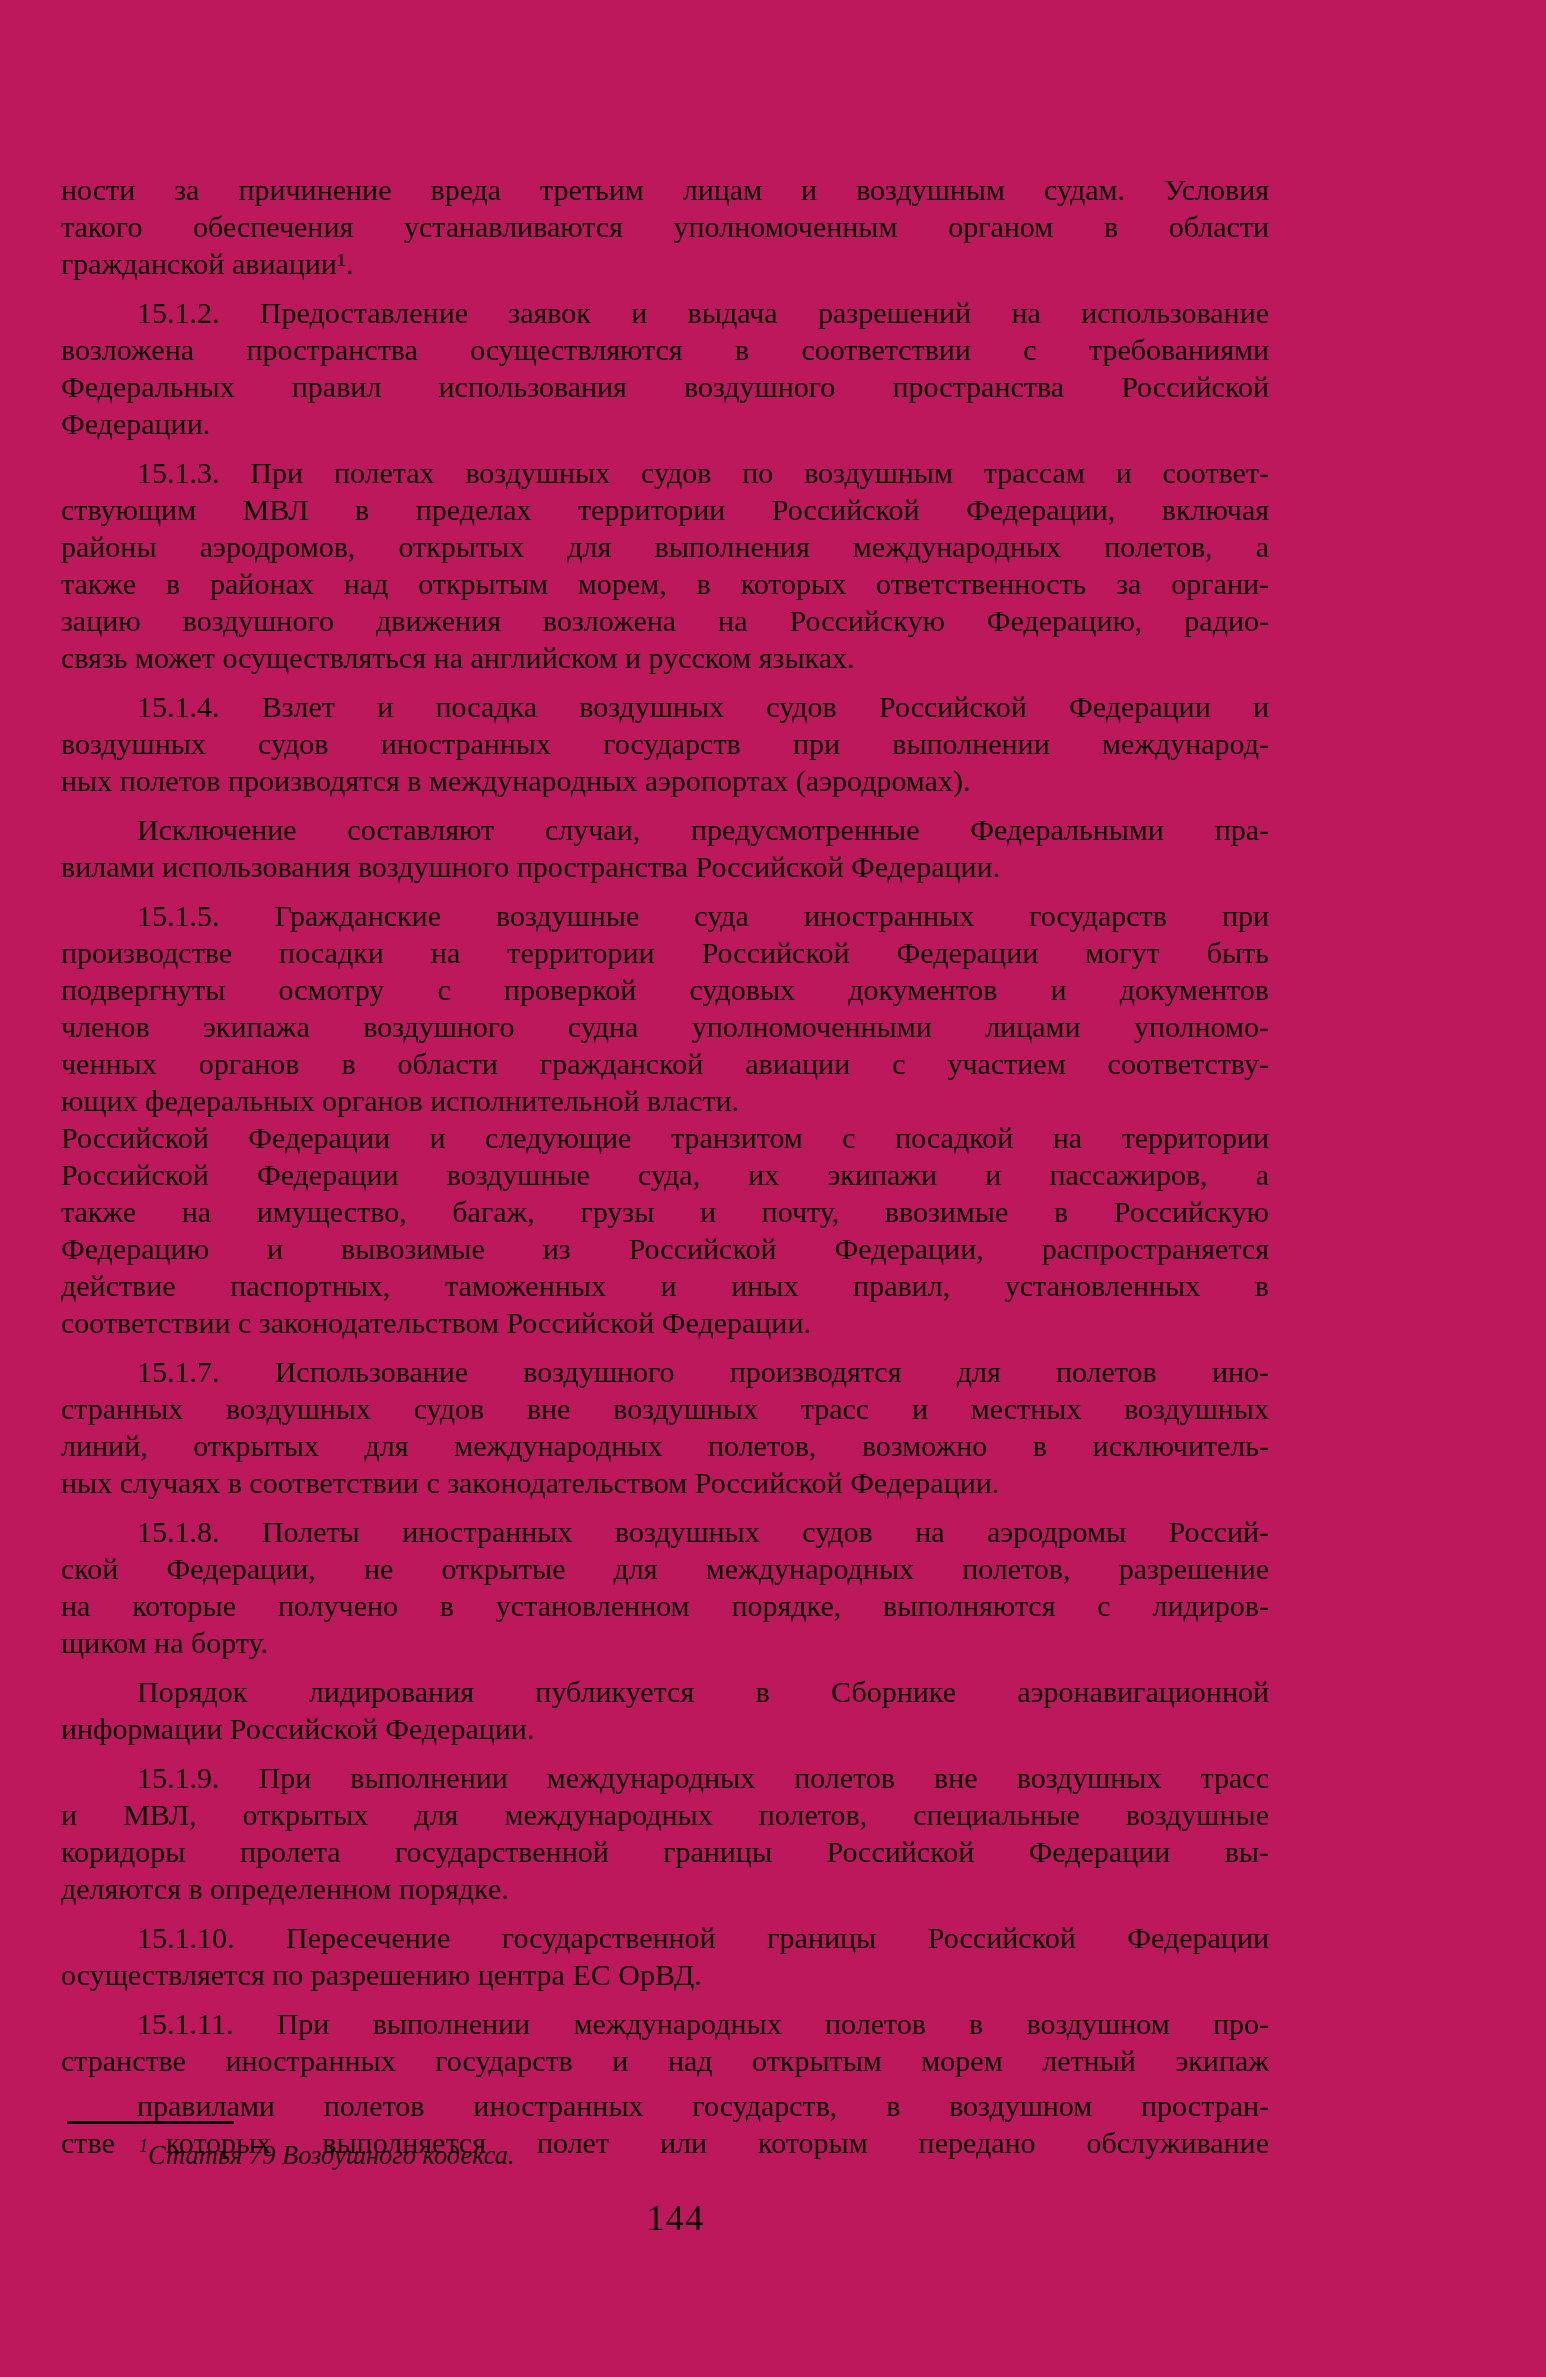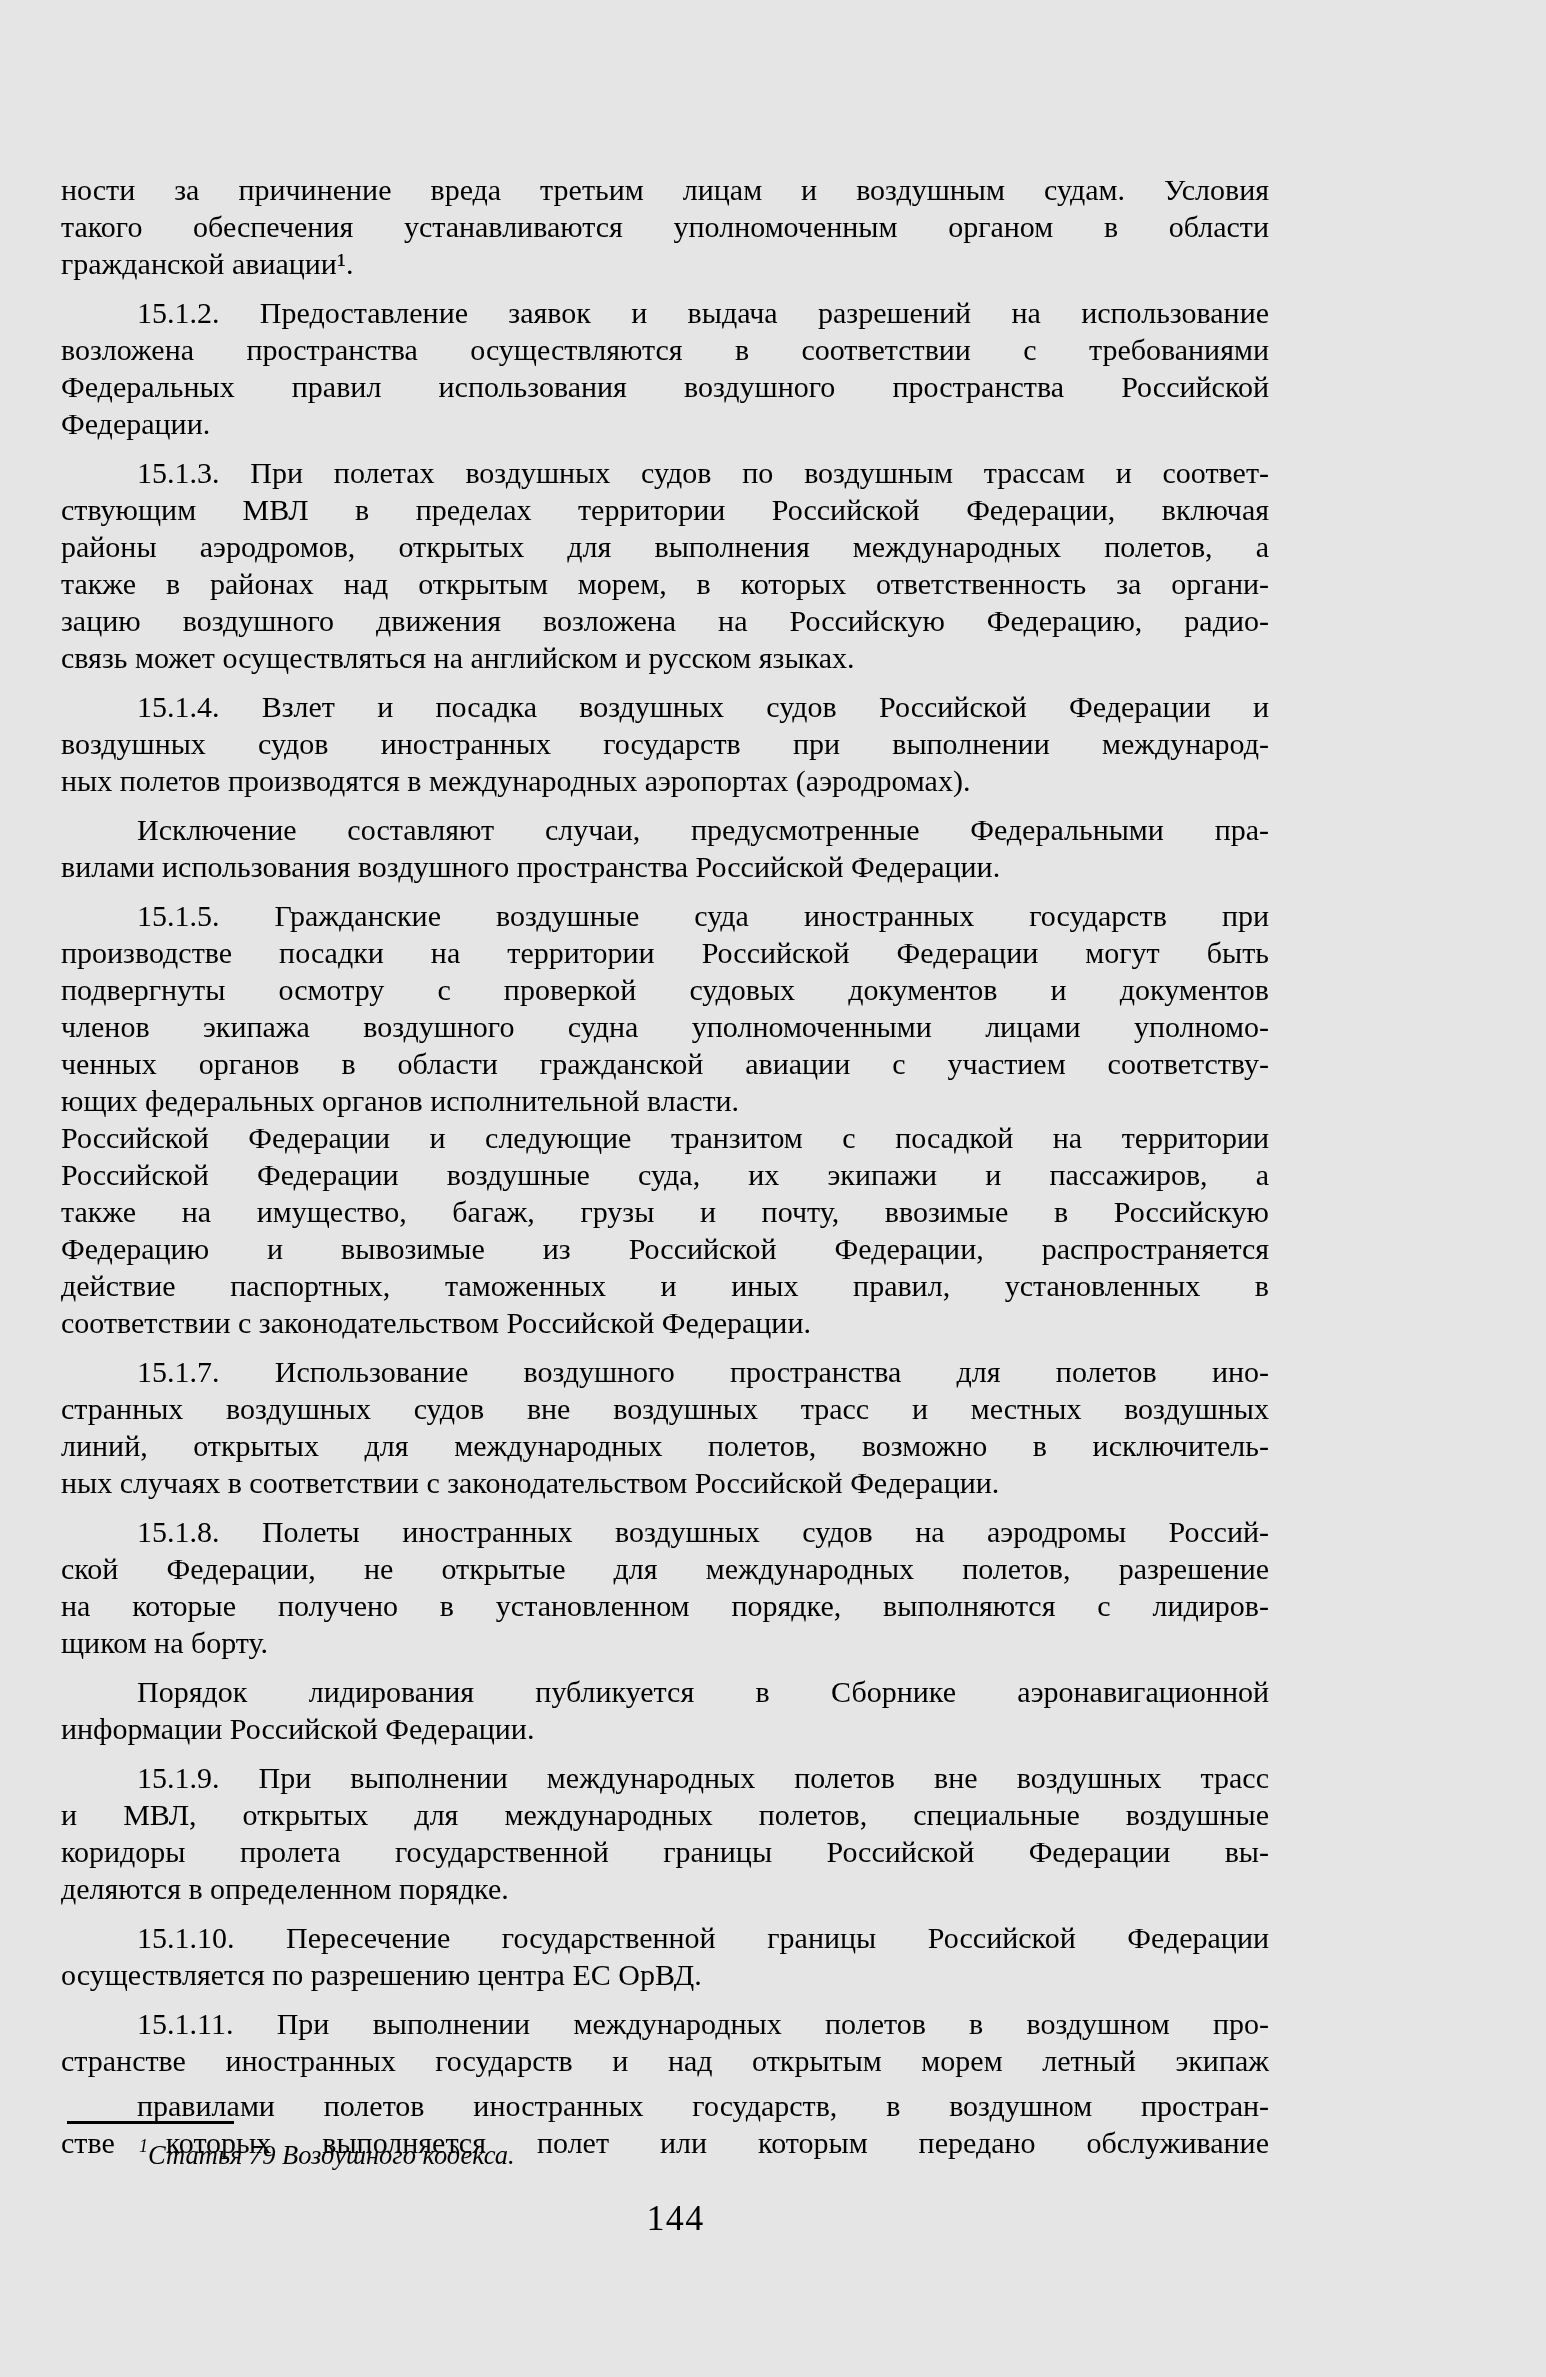--- a/index.html
+++ b/index.html
@@ -4,21 +4,21 @@
 <style>
   html, body {
     margin: 0;
     padding: 0;
     background: #ffffff;
   }
   .page {
     position: relative;
     width: 1546px;
     height: 2377px;
-    background: #e5e5e5;
+    background: #be185d;
     color: #000000;
     font-family: "Liberation Serif", "DejaVu Serif", serif;
     overflow: hidden;
   }
   .textblock {
     position: absolute;
     left: 61px;
     top: 171px;
     width: 1208px;
     font-size: 30px;
@@ -104,21 +104,21 @@
     <div class="ln">подвергнуты осмотру с проверкой судовых документов и документов</div>
     <div class="ln">членов экипажа воздушного судна уполномоченными лицами уполномо-</div>
     <div class="ln">ченных органов в области гражданской авиации с участием соответству-</div>
     <div class="ln end">ющих федеральных органов исполнительной власти.</div>
     <div class="ln">Российской Федерации и следующие транзитом с посадкой на территории</div>
     <div class="ln">Российской Федерации воздушные суда, их экипажи и пассажиров, а</div>
     <div class="ln">также на имущество, багаж, грузы и почту, ввозимые в Российскую</div>
     <div class="ln">Федерацию и вывозимые из Российской Федерации, распространяется</div>
     <div class="ln">действие паспортных, таможенных и иных правил, установленных в</div>
     <div class="ln end">соответствии с законодательством Российской Федерации.</div>
-    <div class="ln in">15.1.7. Использование воздушного пространства для полетов ино-</div>
+    <div class="ln in">15.1.7. Использование воздушного производятся для полетов ино-</div>
     <div class="ln">странных воздушных судов вне воздушных трасс и местных воздушных</div>
     <div class="ln">линий, открытых для международных полетов, возможно в исключитель-</div>
     <div class="ln end">ных случаях в соответствии с законодательством Российской Федерации.</div>
     <div class="ln in">15.1.8. Полеты иностранных воздушных судов на аэродромы Россий-</div>
     <div class="ln">ской Федерации, не открытые для международных полетов, разрешение</div>
     <div class="ln">на которые получено в установленном порядке, выполняются с лидиров-</div>
     <div class="ln end">щиком на борту.</div>
     <div class="ln in">Порядок лидирования публикуется в Сборнике аэронавигационной</div>
     <div class="ln end">информации Российской Федерации.</div>
     <div class="ln in">15.1.9. При выполнении международных полетов вне воздушных трасс</div>

